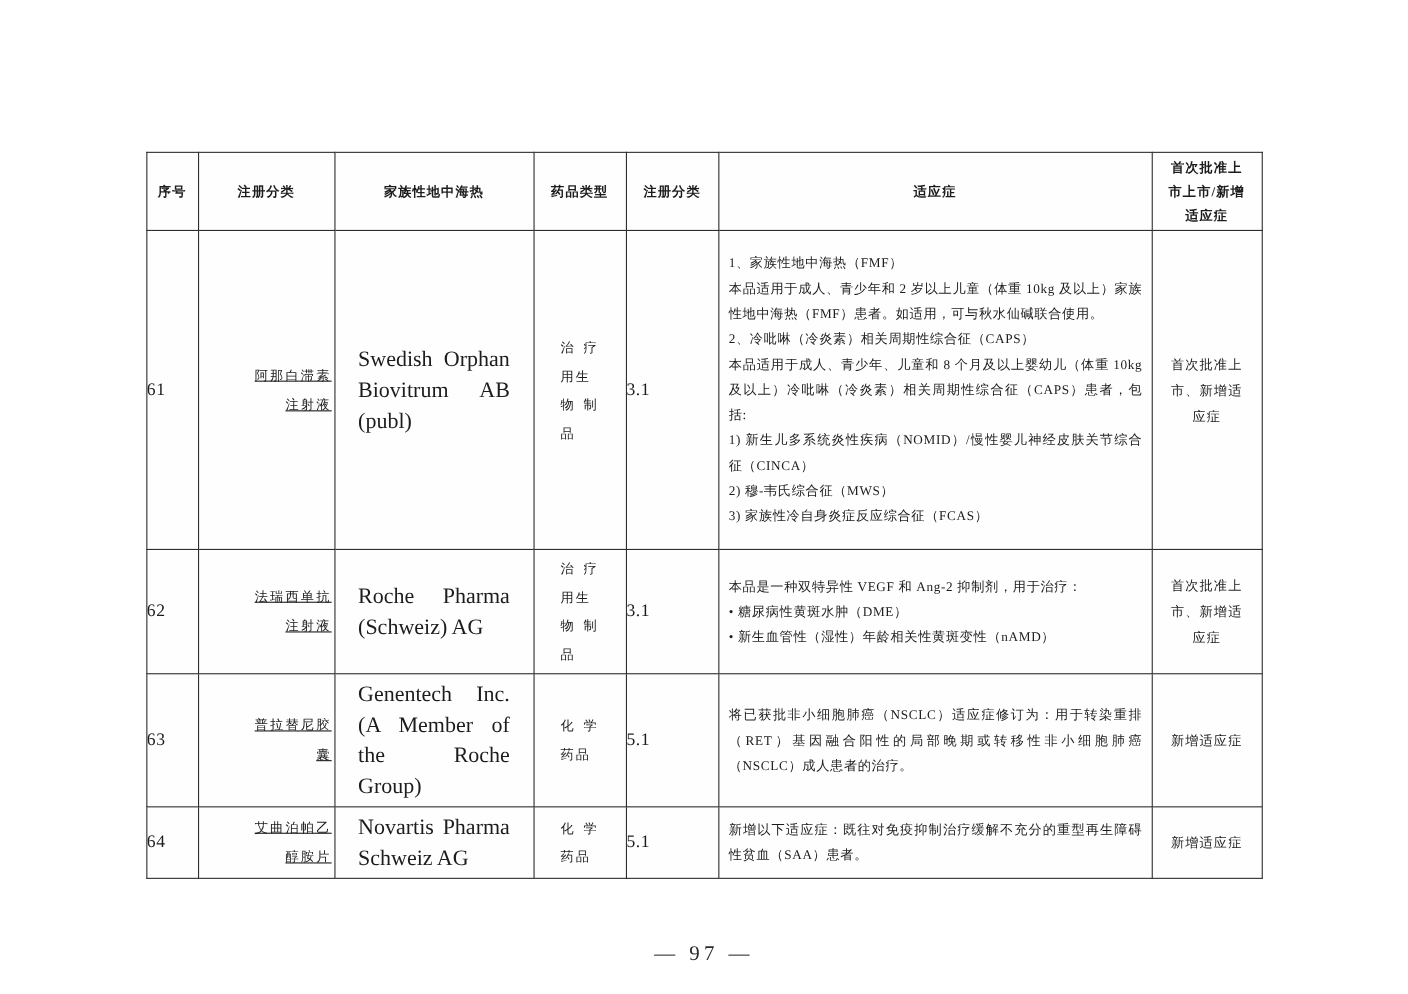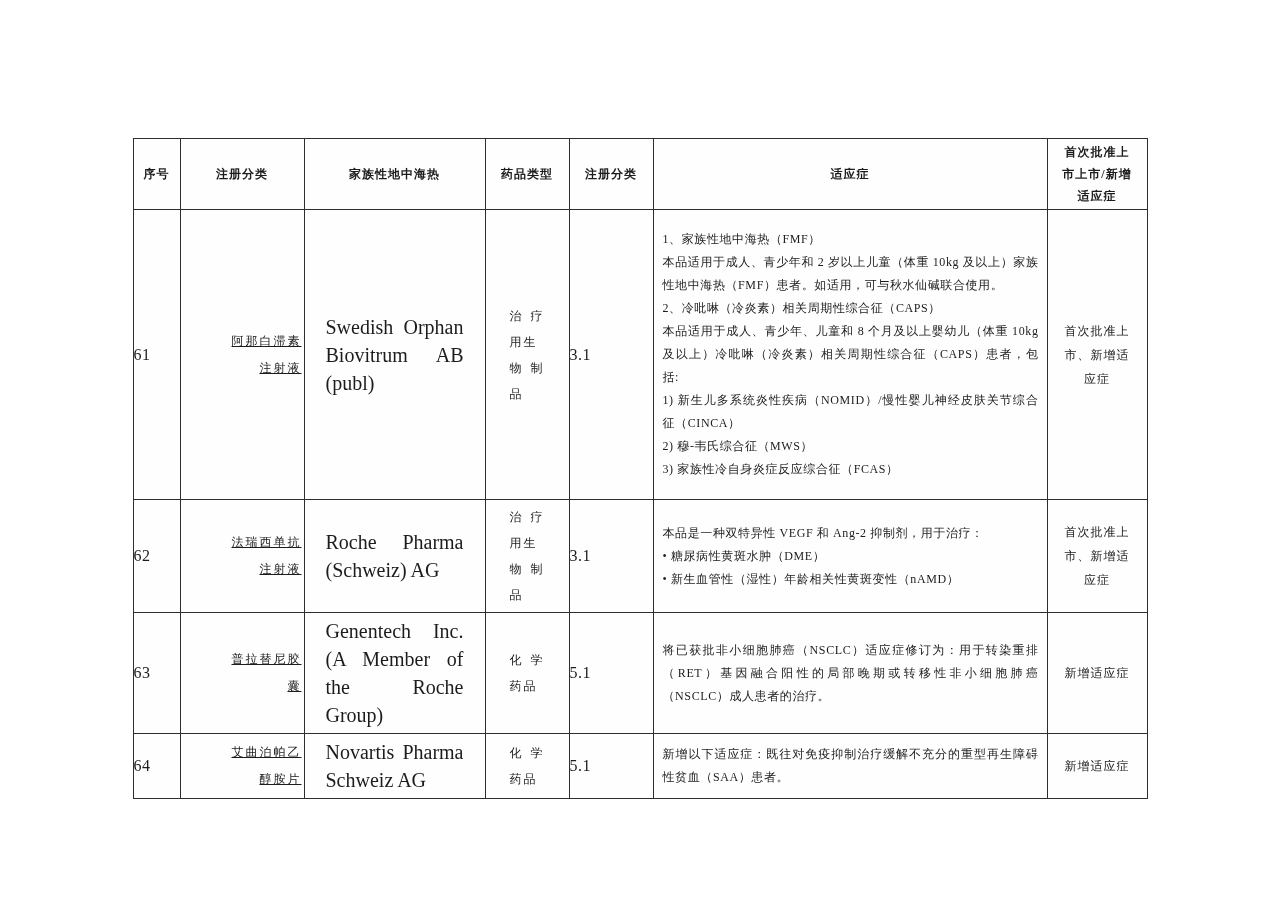--- a/index.html
+++ b/index.html
@@ -175,14 +175,15 @@
 醇胺片</td>
         <td class="cell-holder">Novartis Pharma Schweiz AG</td>
         <td class="cell-type">化学药品</td>
         <td class="cell-reg">5.1</td>
         <td class="cell-indication">新增以下适应症：既往对免疫抑制治疗缓解不充分的重型再生障碍性贫血（SAA）患者。</td>
         <td class="cell-status">新增适应症</td>
       </tr>
     </tbody>
   </table>
 
+  <div class="page-footer">— 97 —</div>
 
 </div>
 
 </body></html>

